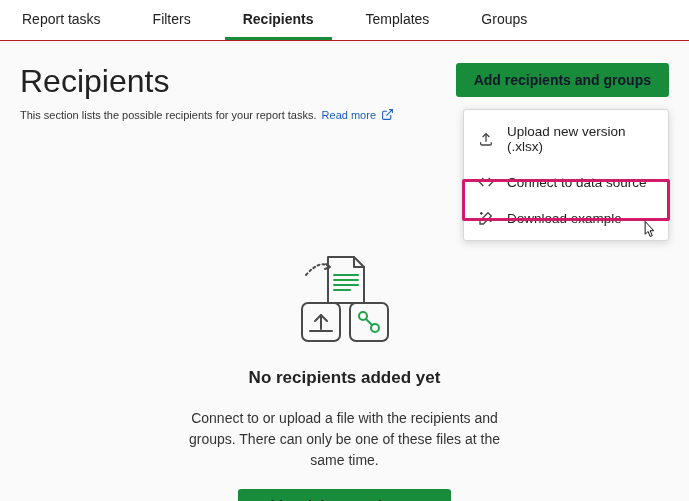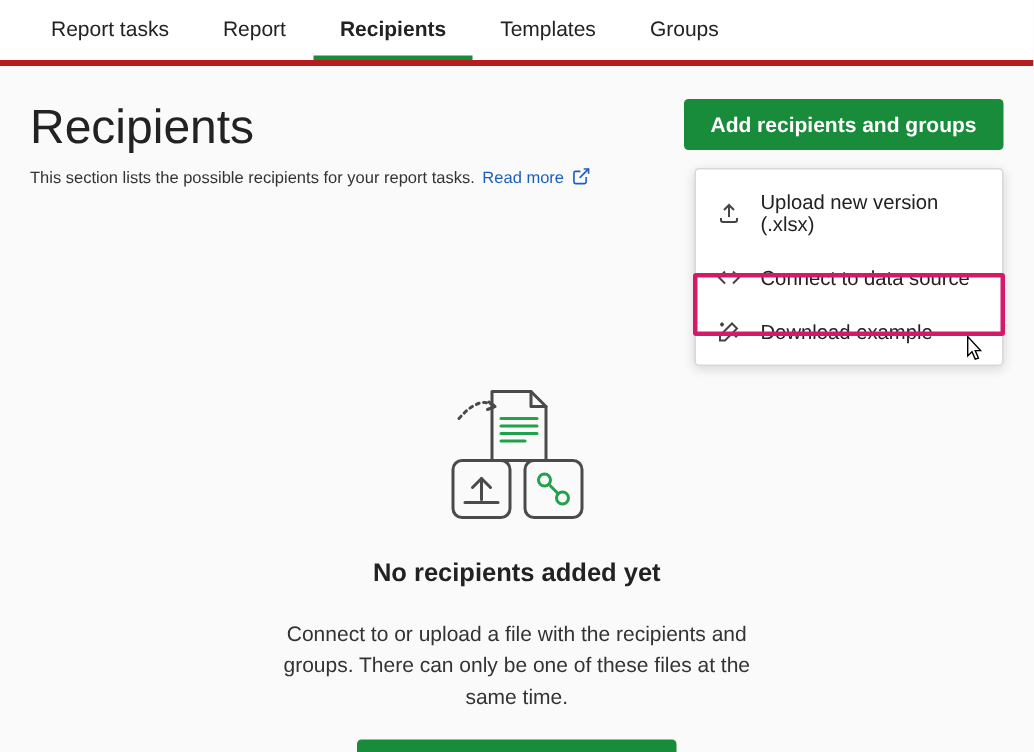--- a/index.html
+++ b/index.html
@@ -6,24 +6,24 @@
   html, body {
     margin: 0; padding: 0;
     font-family: "Segoe UI", Arial, sans-serif;
     font-size: 14px;
     color: #222;
     background: #fafafa;
     width: 689px;
   }
   .tabs {
     display: flex;
-    gap: 0;
+    gap: 16px;
     background: #fff;
-    border-bottom: 4px solid #b91c1c;
-    padding: 0 16px;
+    border-bottom: 1px solid #b91c1c;
+    padding: 0 4px;
   }
   .tab {
     padding: 11px 18px 10px;
     font-size: 14px;
     color: #222;
     cursor: pointer;
     border-bottom: 3px solid transparent;
     font-weight: 500;
   }
   .tab.active {
@@ -50,21 +50,21 @@
     color: #333;
   }
   .readmore {
     color: #1a5fbf;
     text-decoration: none;
     margin-left: 2px;
   }
   .ext-icon { margin-left: 2px; vertical-align: -2px; }
   .btn-primary {
     background: #188c3a;
-    color: #ffffff;
+    color: #0f172a;
     font-weight: 700;
     font-size: 14px;
     border: none;
     border-radius: 3px;
     padding: 9px 18px;
     cursor: pointer;
   }
   .dropdown {
     position: absolute;
     right: 20px;
@@ -120,21 +120,21 @@
     line-height: 1.5;
     max-width: 340px;
     margin: 16px auto 18px;
   }
 </style>
 </head>
 <body>
 
 <div class="tabs">
   <div class="tab">Report tasks</div>
-  <div class="tab">Report</div>
+  <div class="tab">Filters</div>
   <div class="tab active">Recipients</div>
   <div class="tab">Templates</div>
   <div class="tab">Groups</div>
 </div>
 
 <div class="page">
   <div class="header-row">
     <div>
       <h1 class="title">Recipients</h1>
       <div class="subline">

